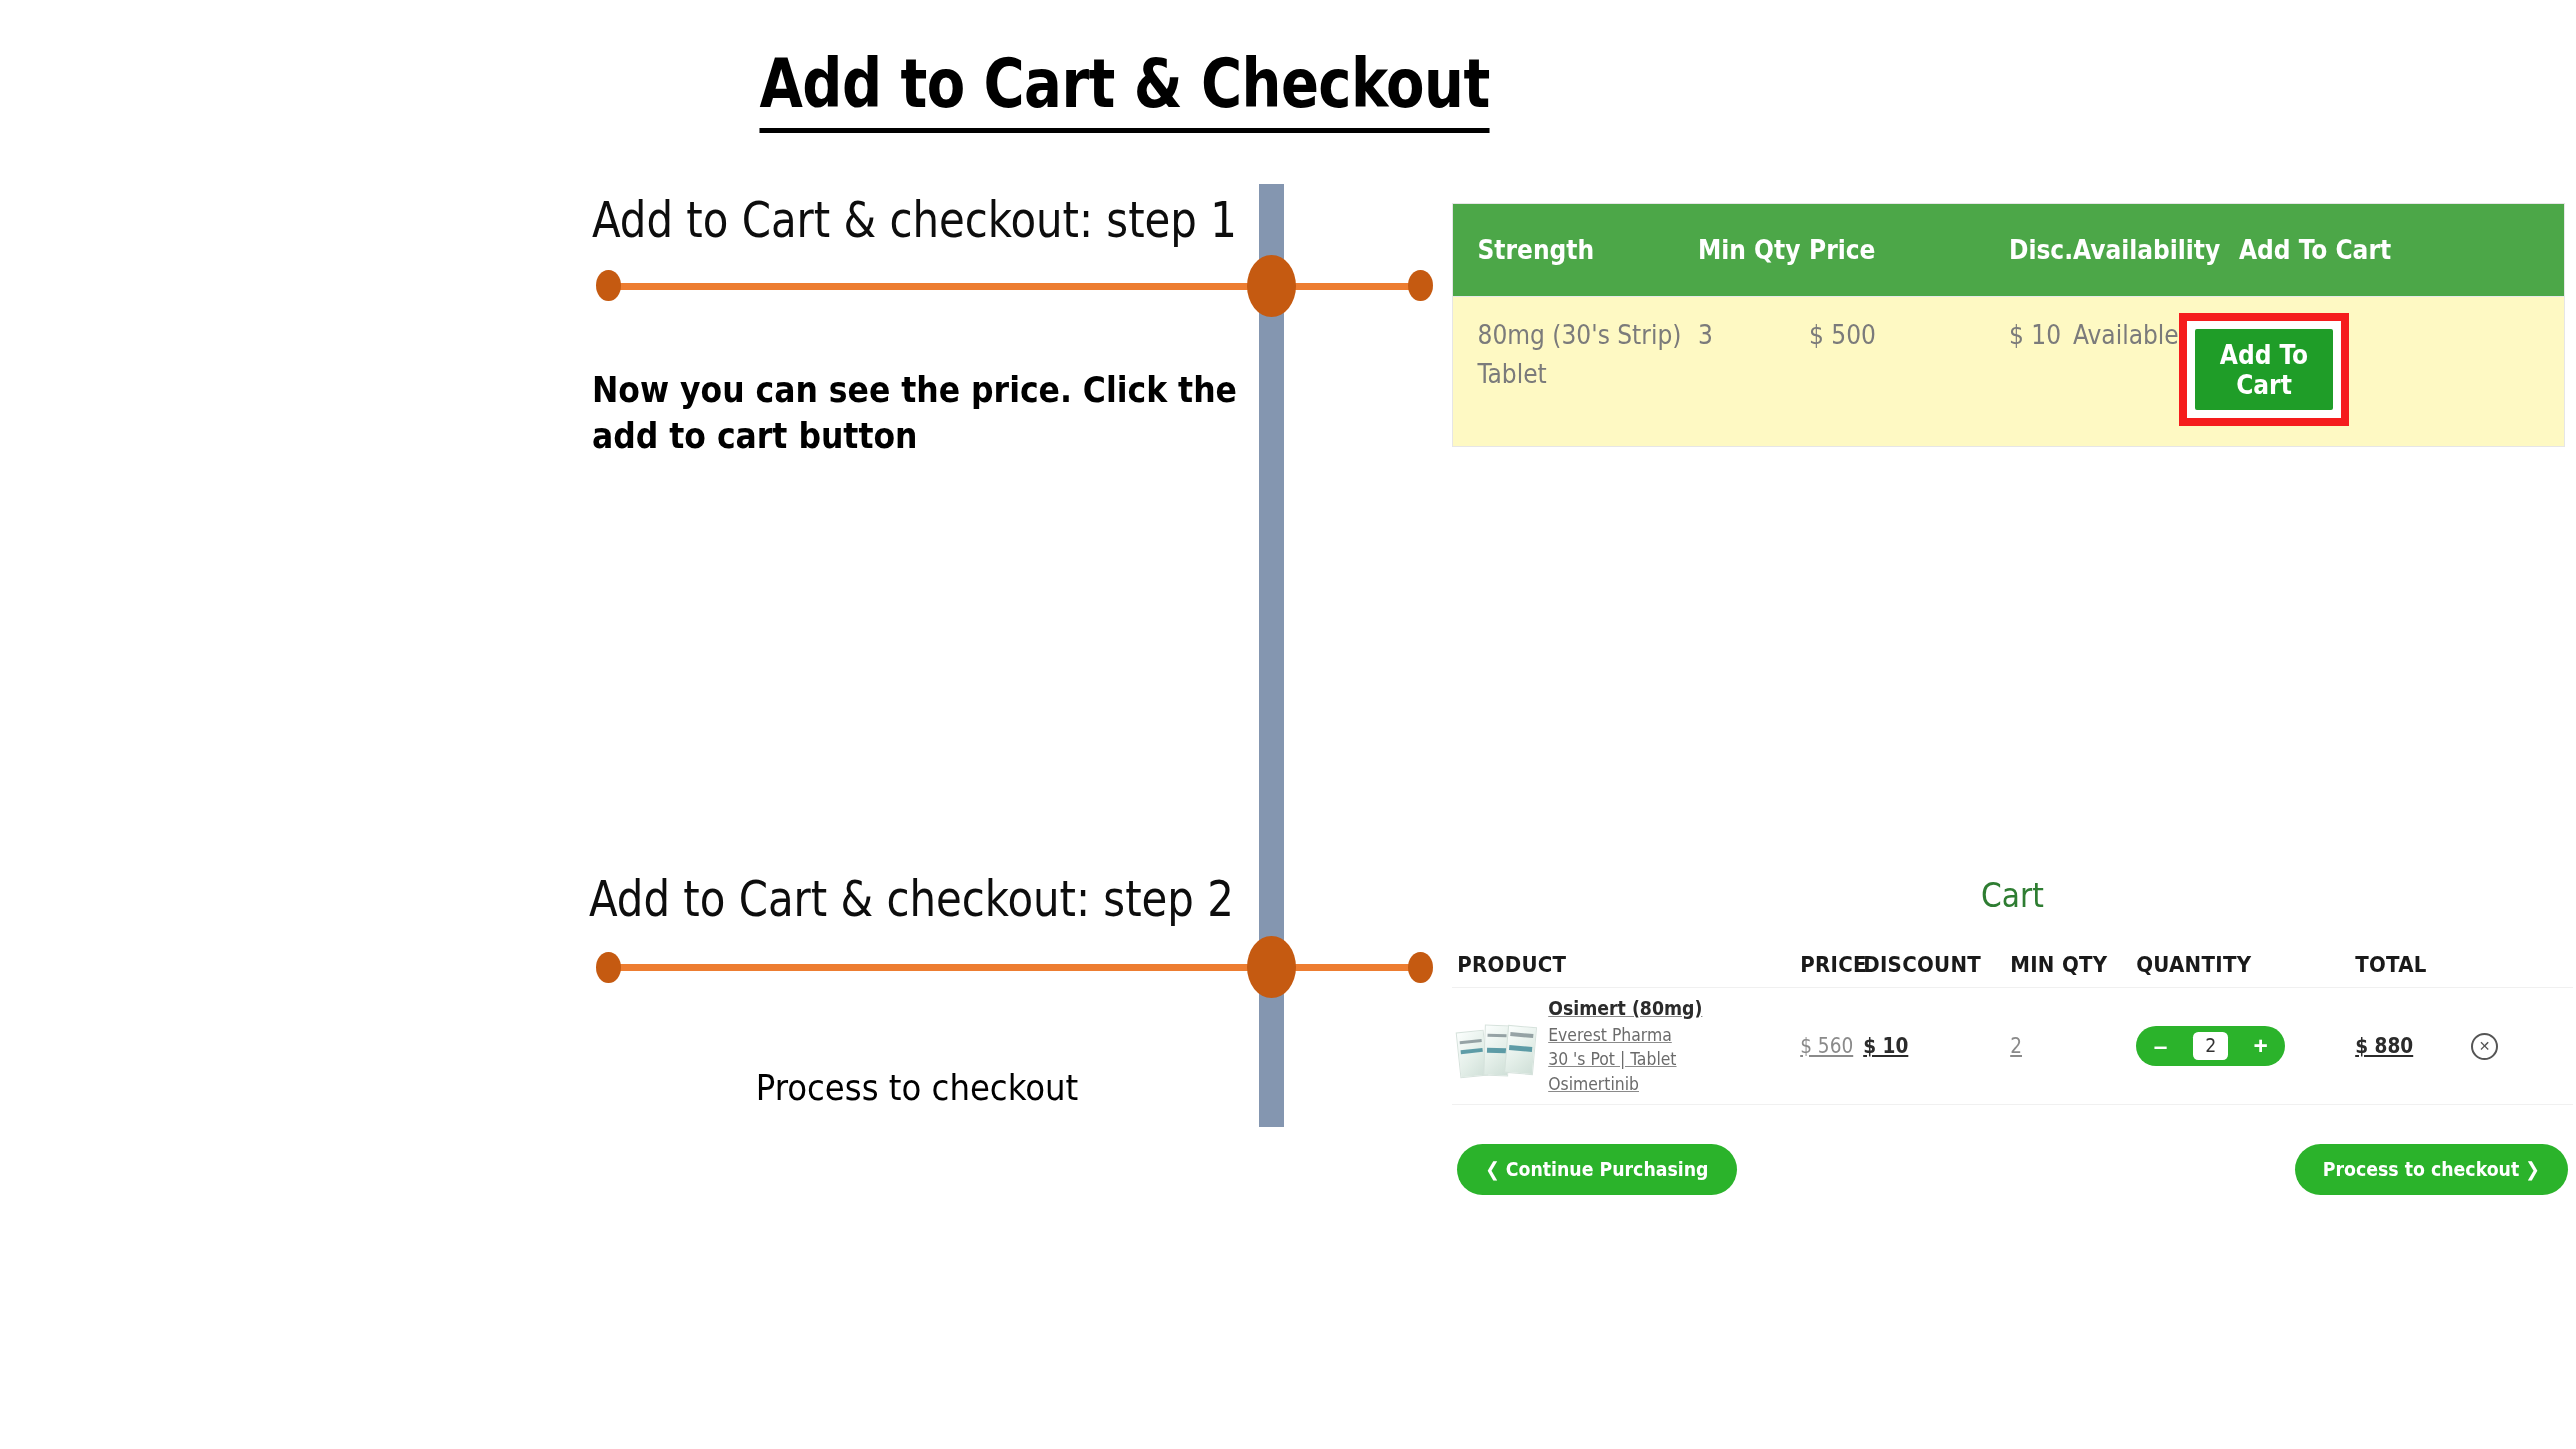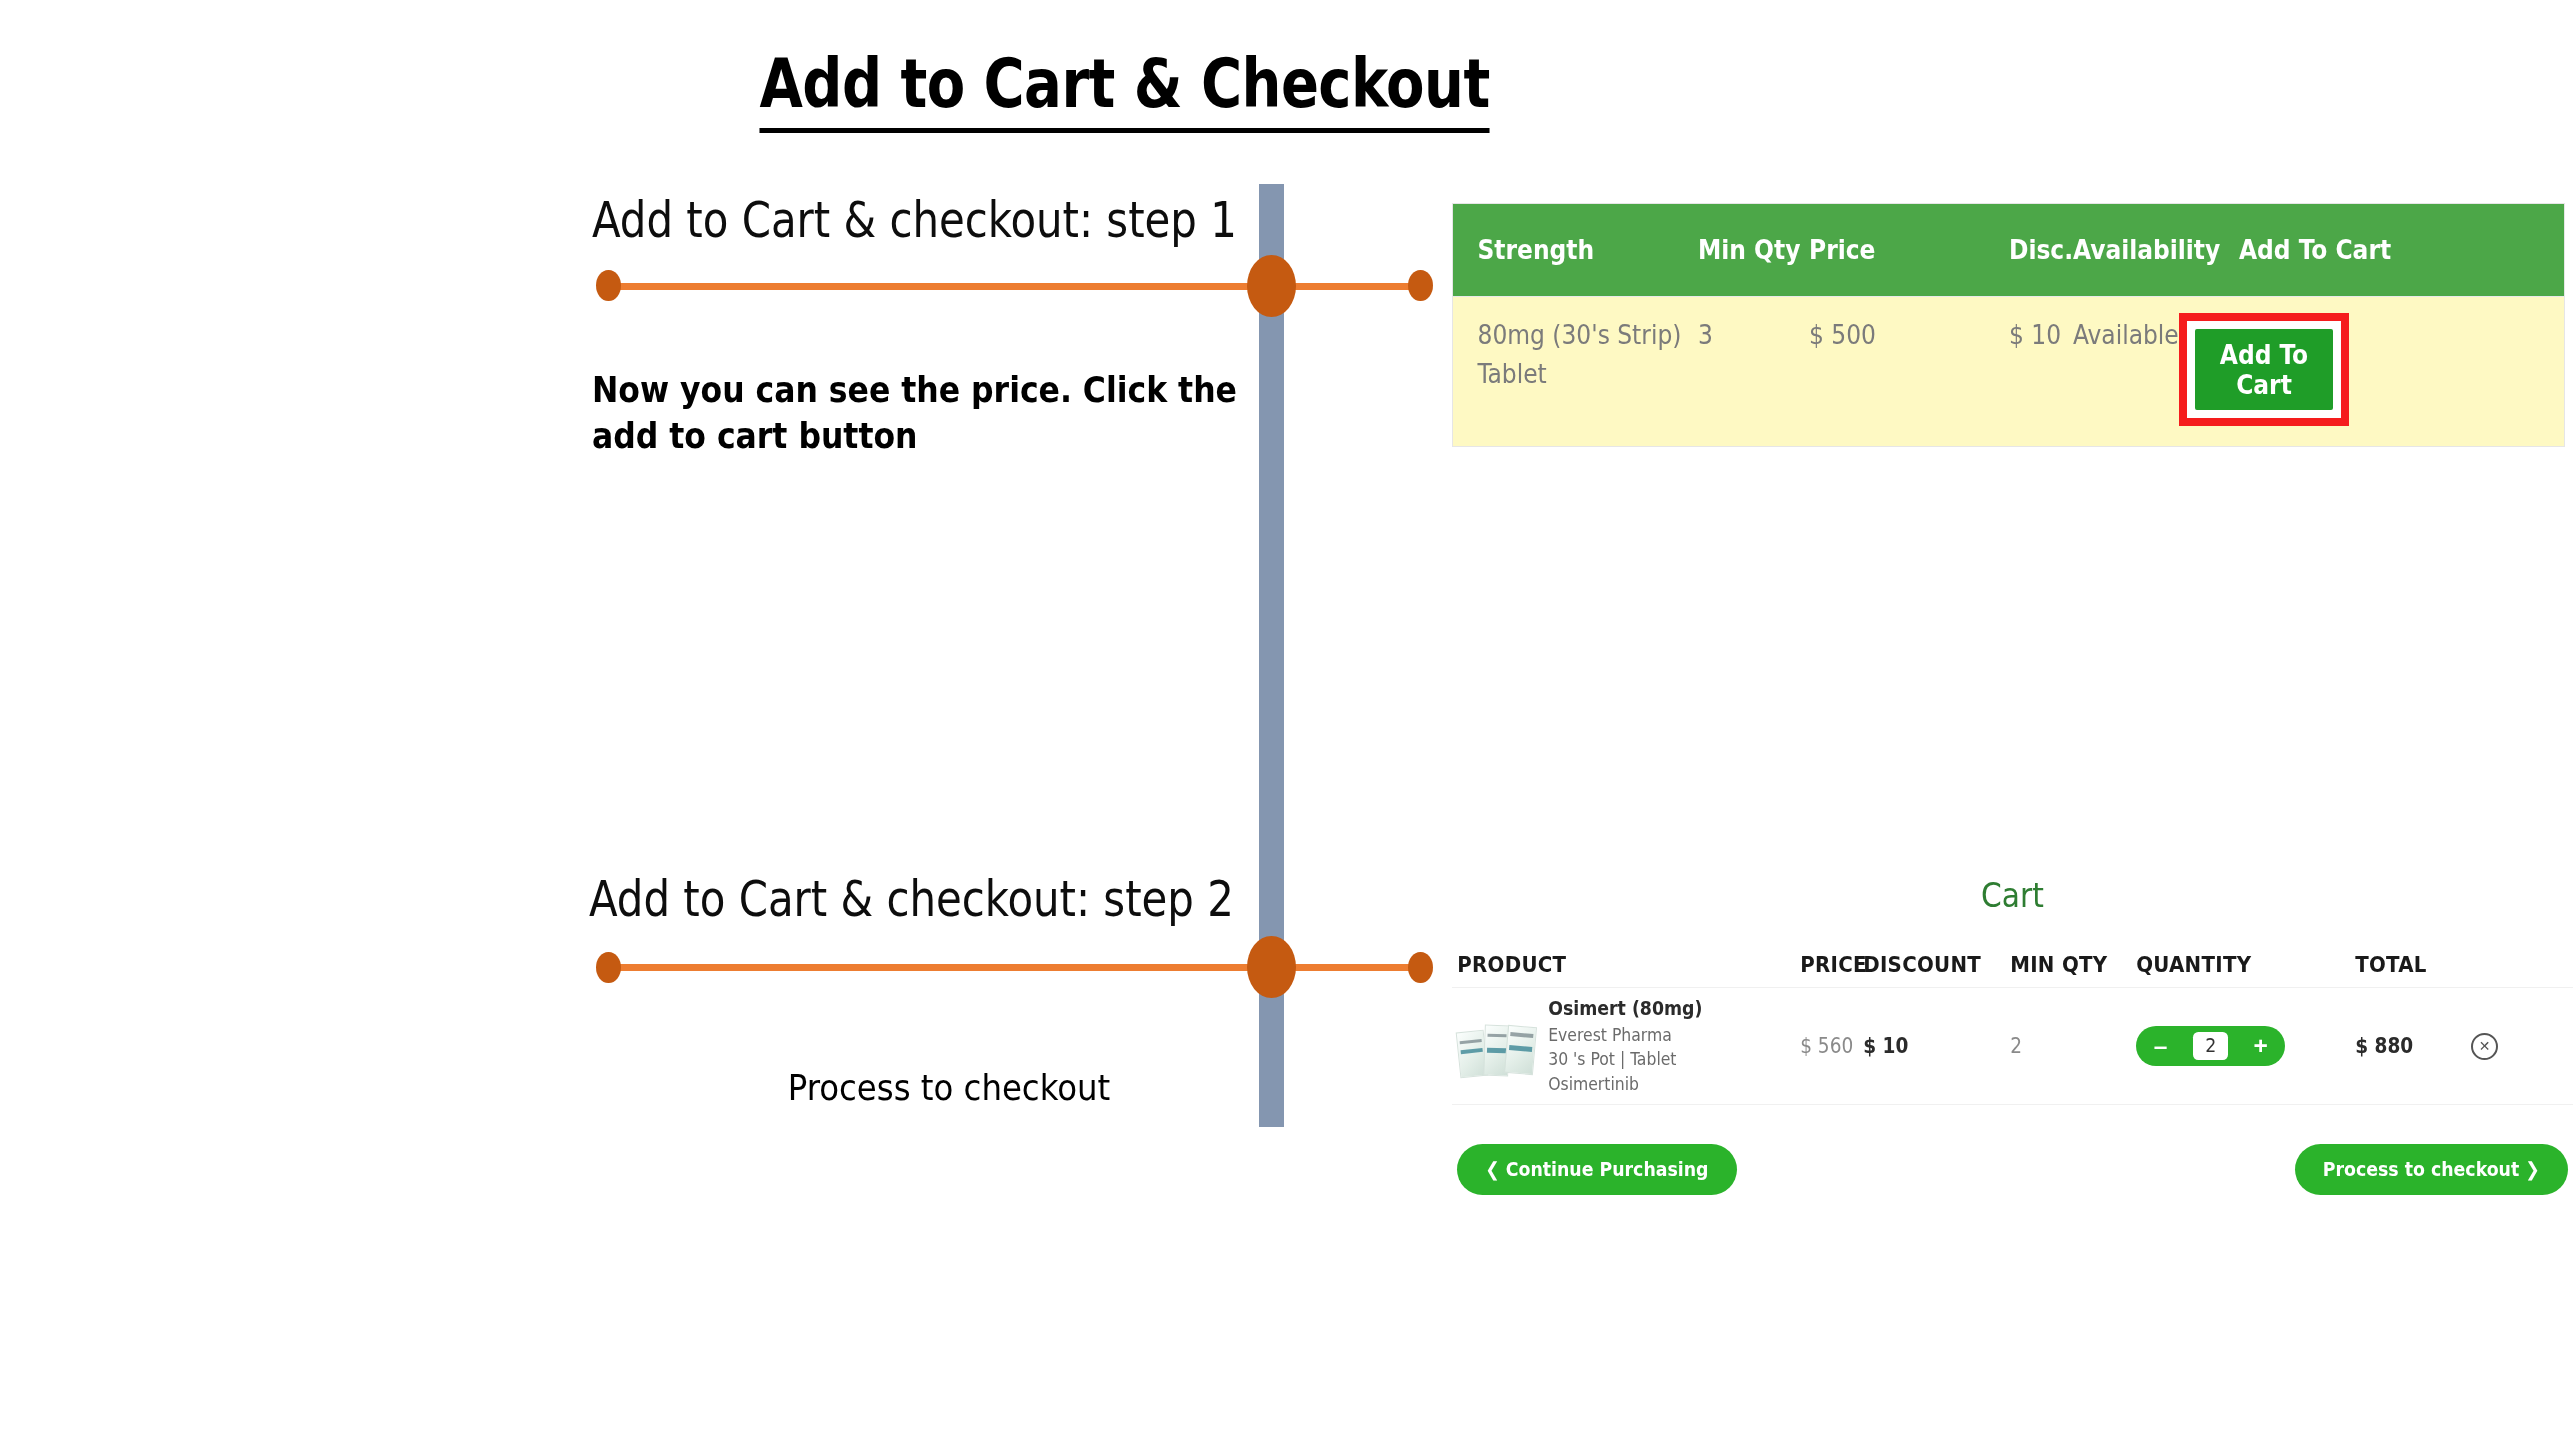--- a/index.html
+++ b/index.html
@@ -84,21 +84,21 @@
     position: absolute;
     font-family: "DejaVu Sans Condensed", "Liberation Sans Narrow", "Liberation Sans", sans-serif;
     font-size: 35px;
     font-weight: bold;
     color: #000;
     line-height: 1.32;
     margin-top: 40px;
   }
   #step-1-body { left: 592px; top: 327px; width: 650px; }
   #step-2-body {
-    left: 624px; top: 1024px; width: 650px;
+    left: 592px; top: 1024px; width: 650px;
     font-weight: normal; font-size: 36px; text-align: center;
   }
 
   
   #product-table {
     position: absolute;
     left: 1452px; top: 203px;
     width: 1113px;
     border: 0.6px solid #e6e6e6;
     background: #fff;
@@ -206,20 +206,21 @@
     align-items: center;
     min-height: 116px;
     border-top: 1.3px solid #f0f0f0;
     border-bottom: 1.3px solid #f0f0f0;
     padding-left: 5.2px;
   }
   #cart-row .ctd {
     font-family: "DejaVu Sans Condensed", "Liberation Sans Narrow", "Liberation Sans", sans-serif;
     font-size: 20.6px;
     color: #8a8a8a;
+    text-decoration: underline;
   }
   .product-cell { display: flex; align-items: center; }
 
   
   .thumb {
     width: 77px; height: 61px;
     position: relative;
     flex: 0 0 auto;
     margin-right: 14px;
   }

